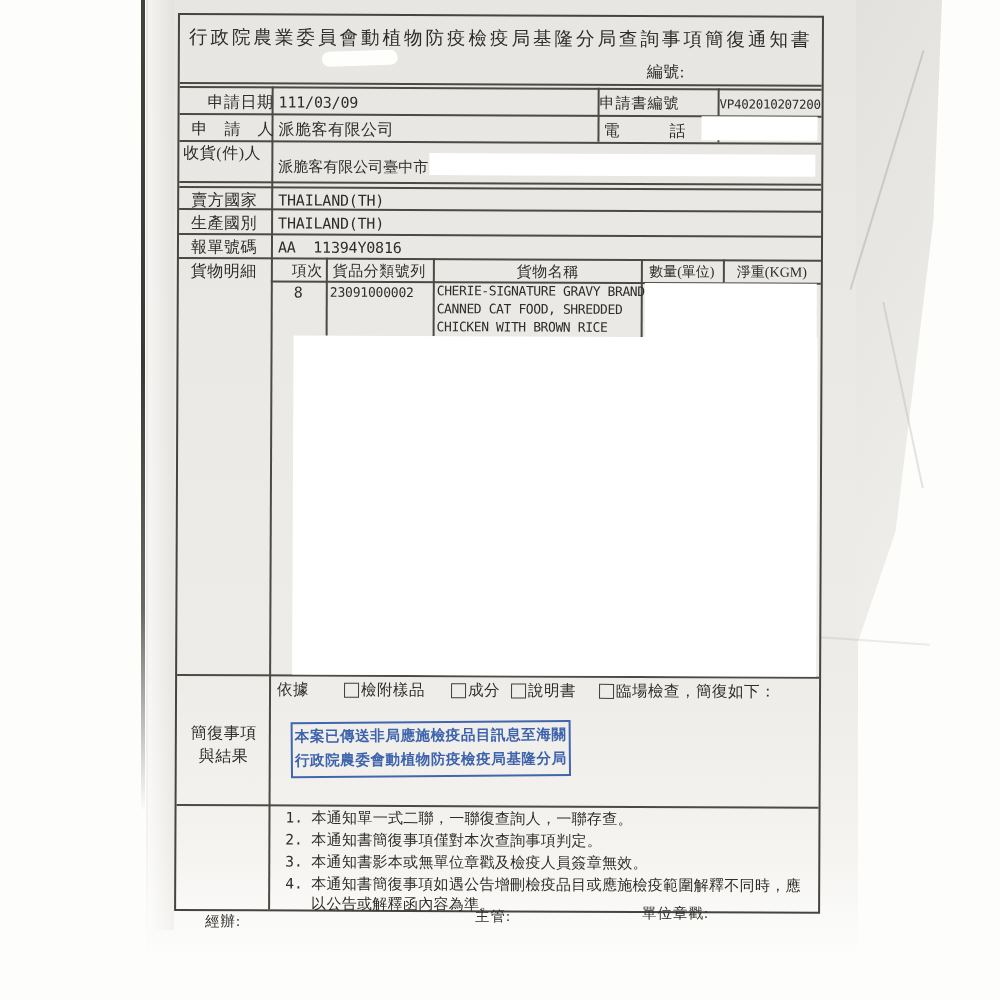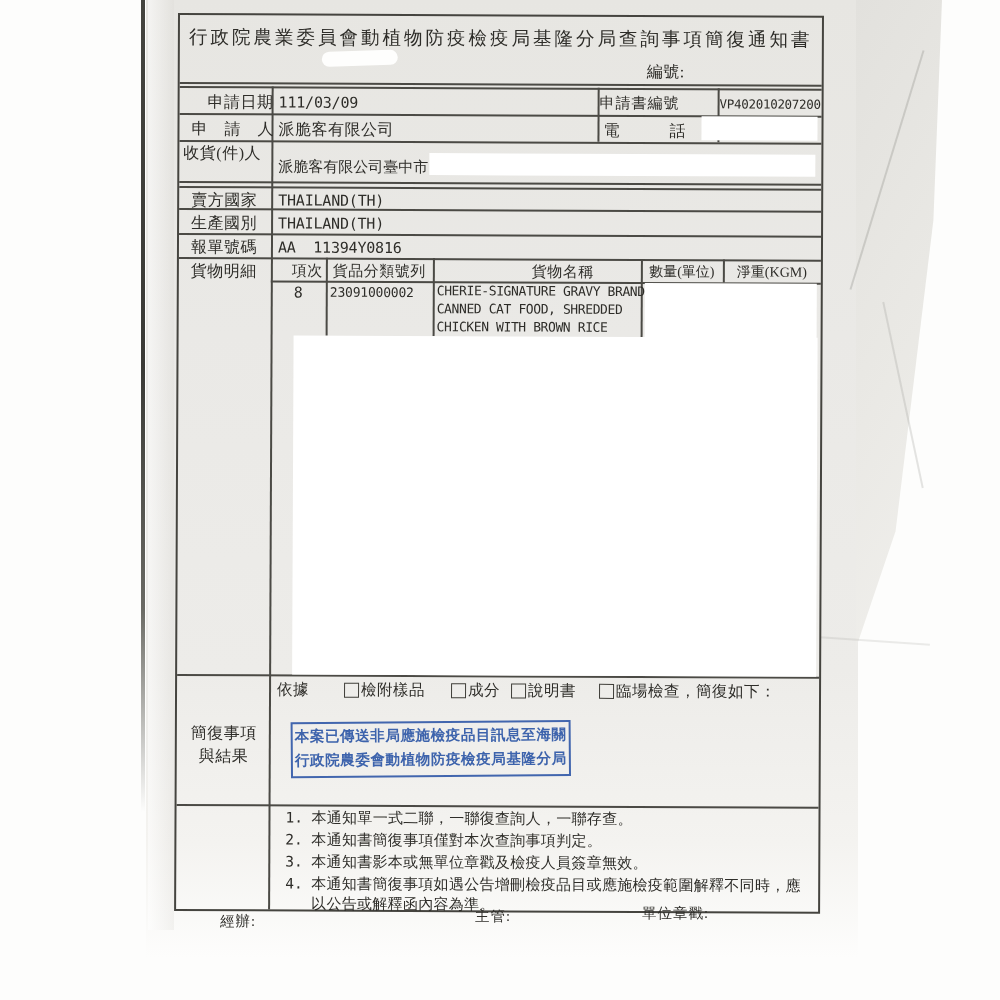--- a/index.html
+++ b/index.html
@@ -95,21 +95,21 @@
   <div class="abs t" style="left:12px;top:175px;">賣方國家</div>
   <div class="abs t mono" style="left:99px;top:176px;">THAILAND(TH)</div>
   <div class="abs t" style="left:12px;top:198px;">生產國別</div>
   <div class="abs t mono" style="left:99px;top:199px;">THAILAND(TH)</div>
   <div class="abs t" style="left:12px;top:222px;">報單號碼</div>
   <div class="abs t mono" style="left:99px;top:223px;">AA  11394Y0816</div>
 
   <div class="abs t" style="left:12px;top:246px;">貨物明細</div>
   <div class="abs t ctr" style="left:92px;top:246px;width:73px;font-size:15px;">項次</div>
   <div class="abs t ctr" style="left:147px;top:246px;width:107px;font-size:15px;">貨品分類號列</div>
-  <div class="abs t ctr" style="left:264px;top:246px;width:240px;font-size:15px;">貨物名稱</div>
+  <div class="abs t ctr" style="left:249px;top:246px;width:240px;font-size:15px;">貨物名稱</div>
   <div class="abs t ctr" style="left:462px;top:246px;width:82px;font-size:14px;letter-spacing:0;">數量(單位)</div>
   <div class="abs t ctr" style="left:544px;top:246px;width:98px;font-size:14px;letter-spacing:0;">淨重(KGM)</div>
 
   <div class="abs t mono ctr" style="left:92px;top:268px;width:55px;">8</div>
   <div class="abs t mono" style="left:151px;top:269px;font-size:13px;">23091000002</div>
   <div class="abs t mono" style="left:258px;top:267px;font-size:13px;letter-spacing:-.4px;">CHERIE-SIGNATURE GRAVY BRAND</div>
   <div class="abs t mono" style="left:258px;top:285px;font-size:13px;letter-spacing:-.4px;">CANNED CAT FOOD, SHREDDED</div>
   <div class="abs t mono" style="left:258px;top:303px;font-size:13px;letter-spacing:-.4px;">CHICKEN WITH BROWN RICE</div>
 
   <div class="abs t" style="left:100px;top:664px;font-size:15.5px;">依據</div>
@@ -129,15 +129,15 @@
     <div class="ln" style="top:27px;">行政院農委會動植物防疫檢疫局基隆分局</div>
   </div>
 
   <div class="abs" style="left:109px;top:793px;z-index:6;"><span class="note-num">1.</span><span class="note-txt">本通知單一式二聯，一聯復查詢人，一聯存查。</span></div>
   <div class="abs" style="left:109px;top:815px;z-index:6;"><span class="note-num">2.</span><span class="note-txt">本通知書簡復事項僅對本次查詢事項判定。</span></div>
   <div class="abs" style="left:109px;top:837px;z-index:6;"><span class="note-num">3.</span><span class="note-txt">本通知書影本或無單位章戳及檢疫人員簽章無效。</span></div>
   <div class="abs" style="left:109px;top:859px;z-index:6;"><span class="note-num">4.</span><span class="note-txt">本通知書簡復事項如遇公告增刪檢疫品目或應施檢疫範圍解釋不同時，應</span></div>
   <div class="abs" style="left:135px;top:879px;z-index:6;"><span class="note-txt">以公告或解釋函內容為準。</span></div>
 </div>
 
-<div class="abs footer-t" style="left:220px;top:912px;text-align:center;">經辦:</div>
+<div class="abs footer-t" style="left:205px;top:912px;text-align:center;">經辦:</div>
 <div class="abs footer-t" style="left:475px;top:907px;">主管:</div>
 <div class="abs footer-t" style="left:642px;top:904px;">單位章戳:</div>
 
 </body></html>

